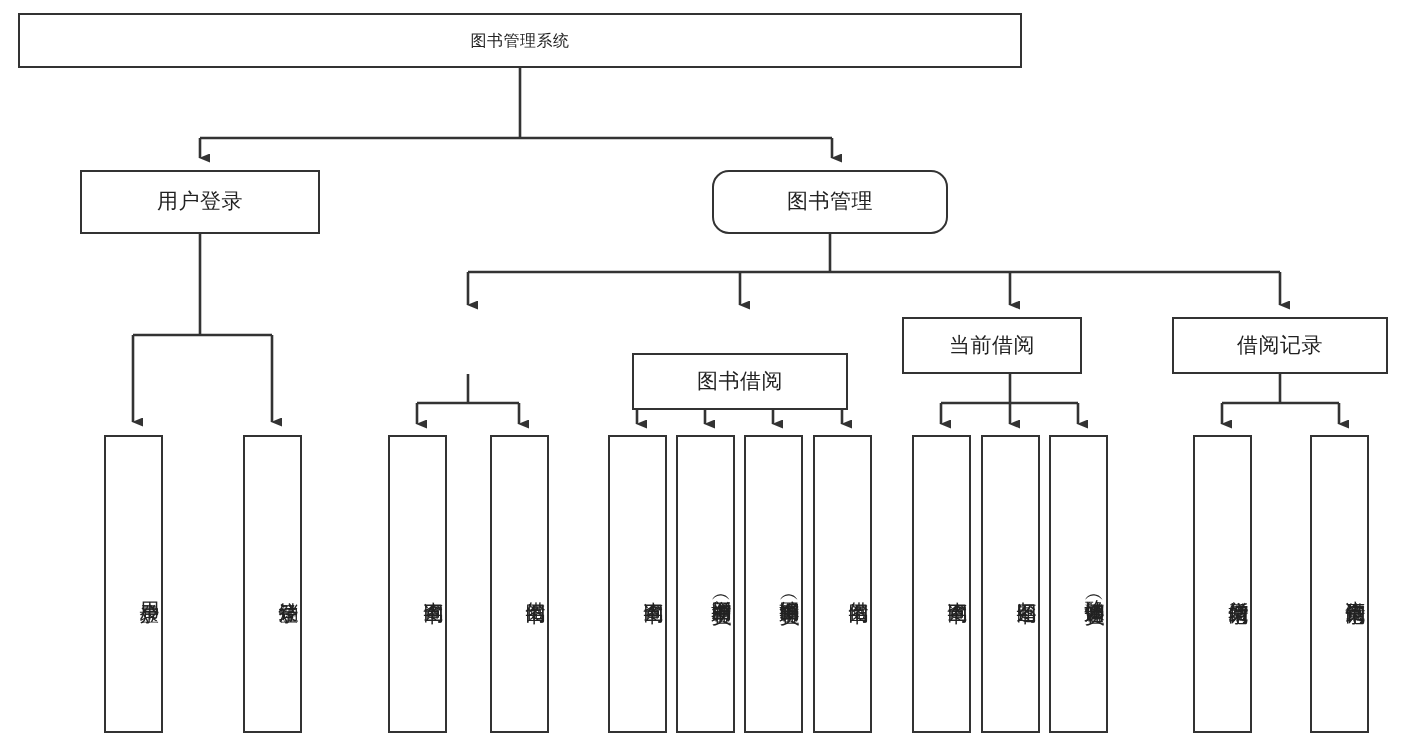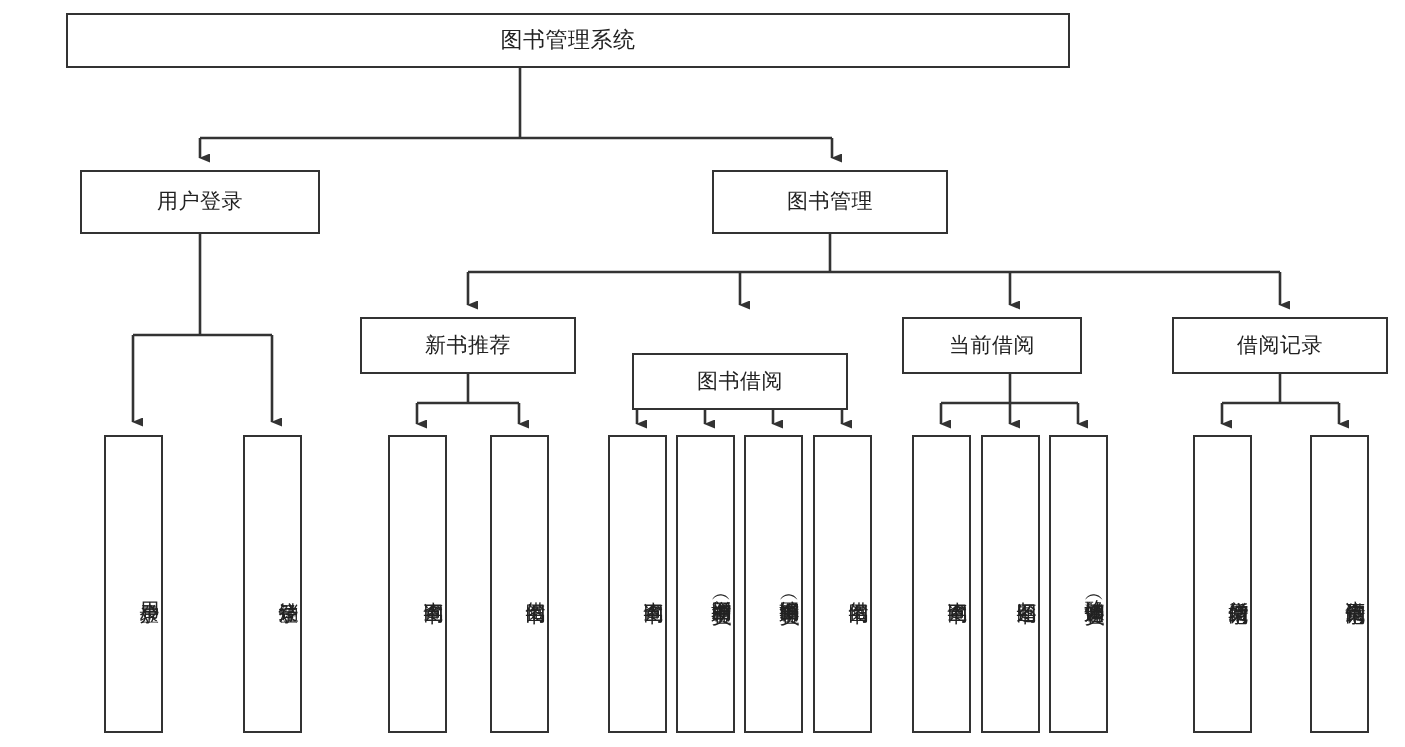--- a/index.html
+++ b/index.html
@@ -38,22 +38,21 @@
     z-index: 3;
   }
   .node.h {
     
     font-size: 21px;
     letter-spacing: 0.5px;
     line-height: 1.2;
     white-space: nowrap;
   }
   .node.root {
-    font-size: 22px;
-    margin-left: 48px;
+    font-size: 16px;
   }
   .node.v {
     
     font-size: 20px;
     line-height: 1.18;
     letter-spacing: 1px;
     writing-mode: vertical-rl;
     text-orientation: upright;
     align-items: flex-start;
     justify-content: center;
@@ -125,23 +124,22 @@
       <path d="M1222,403 L1339,403"></path>
       <path d="M1222,403 L1222,424" marker-end="url(#ah)"></path>
       <path d="M1339,403 L1339,424" marker-end="url(#ah)"></path>
     </g>
   </svg>
 
   <div class="node h root" style="left:18px; top:13px; width:1004px; height:55px;">图书管理系统</div>
 
   <div class="node h" style="left:80px; top:170px; width:240px; height:64px;">用户登录</div>
 
-  <div class="node h" style="left:712px; top:170px; width:236px; height:64px;">图书管理</div>
+  <div class="node h" style="left:712px; top:170px; width:236px; height:64px;border-radius:17px;">图书管理</div>
 
-  <div class="node h" style="left:360px; top:317px; width:216px; height:57px;">新书推荐</div>
 
   <div class="node h" style="left:632px; top:317px; width:216px; height:57px;margin-top:36px;">图书借阅</div>
 
   <div class="node h" style="left:902px; top:317px; width:180px; height:57px;">当前借阅</div>
 
   <div class="node h" style="left:1172px; top:317px; width:216px; height:57px;">借阅记录</div>
 
   <div class="node v" style="left:104px; top:435px; width:59px; height:298px;">用户登录</div>
 
   <div class="node v" style="left:243px; top:435px; width:59px; height:298px;">注销登录</div>

